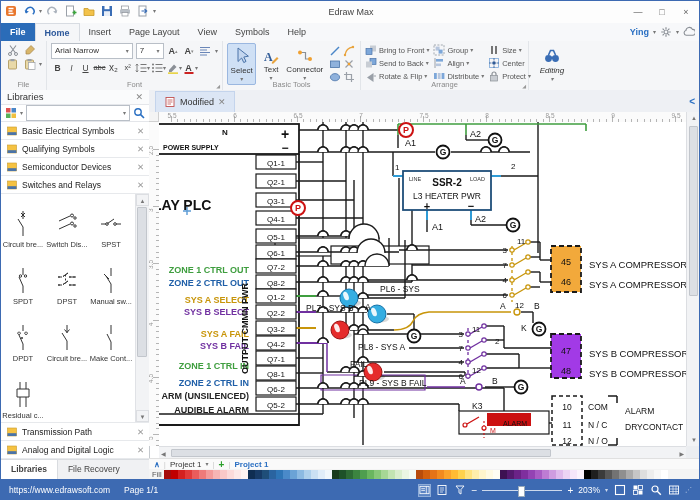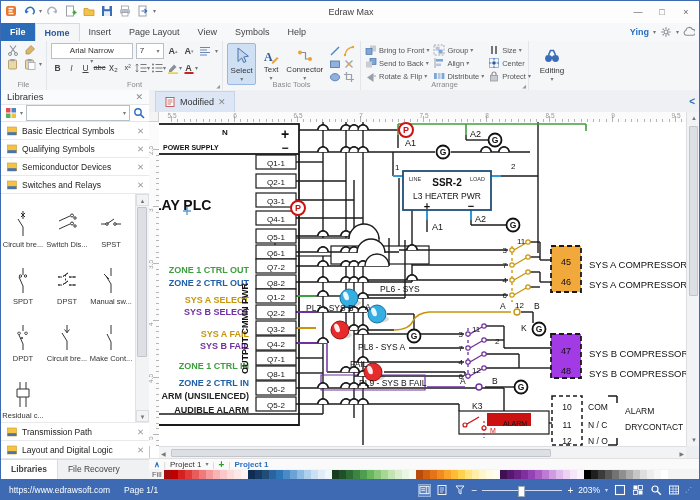--- a/index.html
+++ b/index.html
@@ -208,21 +208,21 @@
               <rect x="4.5" y="4.5" width="6.5" height="7" fill="#fff" stroke="#9aa0a8" stroke-width=".7"></rect>
             </svg>
           </span>
         <span class="caret">▾</span>
       </div>
       <div class="glabel">File</div>
     </div>
 
     <div class="rgroup" style="width:176px;">
       <div class="flex" style="gap:3px;">
-        <span class="fontbox" style="width:82px;flex-direction:column;">
+        <span class="fontbox" style="width:82px;">
           <span>Arial Narrow</span>
             <span class="caret">▾</span>
           </span>
         <span class="fontbox" style="width:22px;">
           <span>7</span>
             <span class="caret">▾</span>
           </span>
         <span class="fbtn">
             <b>A</b>
             <span style="font-size:5px;color:#888;">▴</span>
@@ -461,21 +461,21 @@
               </span>
               <span>Protect</span>
               <span class="caret">▾</span>
             </div>
           </div>
         </div>
       <div class="glabel">Arrange</div>
       <div class="launcher">◢</div>
     </div>
 
-    <div class="rgroup" style="width:46px;border-right:none;">
+    <div class="rgroup" style="width:46px;border-right:none;font-style:italic;">
       <div class="bigbtn" style="width:38px;">
         <span class="ic">
             <svg width="18" height="18" viewBox="0 0 18 18">
               <circle cx="5.5" cy="11.5" r="3.4" fill="#3a6db5"></circle>
               <circle cx="12.5" cy="11.5" r="3.4" fill="#3a6db5"></circle>
               <path d="M5.5 8L7.5 3.5h3L12.5 8" fill="none" stroke="#3a6db5" stroke-width="1.6"></path>
               <rect x="8" y="9.5" width="2" height="2.5" fill="#3a6db5"></rect>
             </svg>
           </span>
         <span>Editing</span>
@@ -642,21 +642,21 @@
           <span>Transmission Path</span>
           <span class="x">✕</span>
         </div>
         <div class="libsec">
           <span class="ic">
             <svg width="12" height="12" viewBox="0 0 12 12">
               <rect x="1.5" y="2" width="9" height="8" fill="#f5c242" stroke="#c89a2a" stroke-width=".6"></rect>
               <rect x="1.5" y="7.2" width="9" height="2.8" fill="#4a73a8"></rect>
             </svg>
           </span>
-          <span>Layout and Digital Logic</span>
+          <span>Analog and Digital Logic</span>
           <span class="x">✕</span>
         </div>
       </div>
     <div class="ptabs" id="paneltabs">
         <span class="ptab active">Libraries</span>
         <span class="ptab">File Recovery</span>
       </div>
   </div>
 
   <div class="abs docbar">

